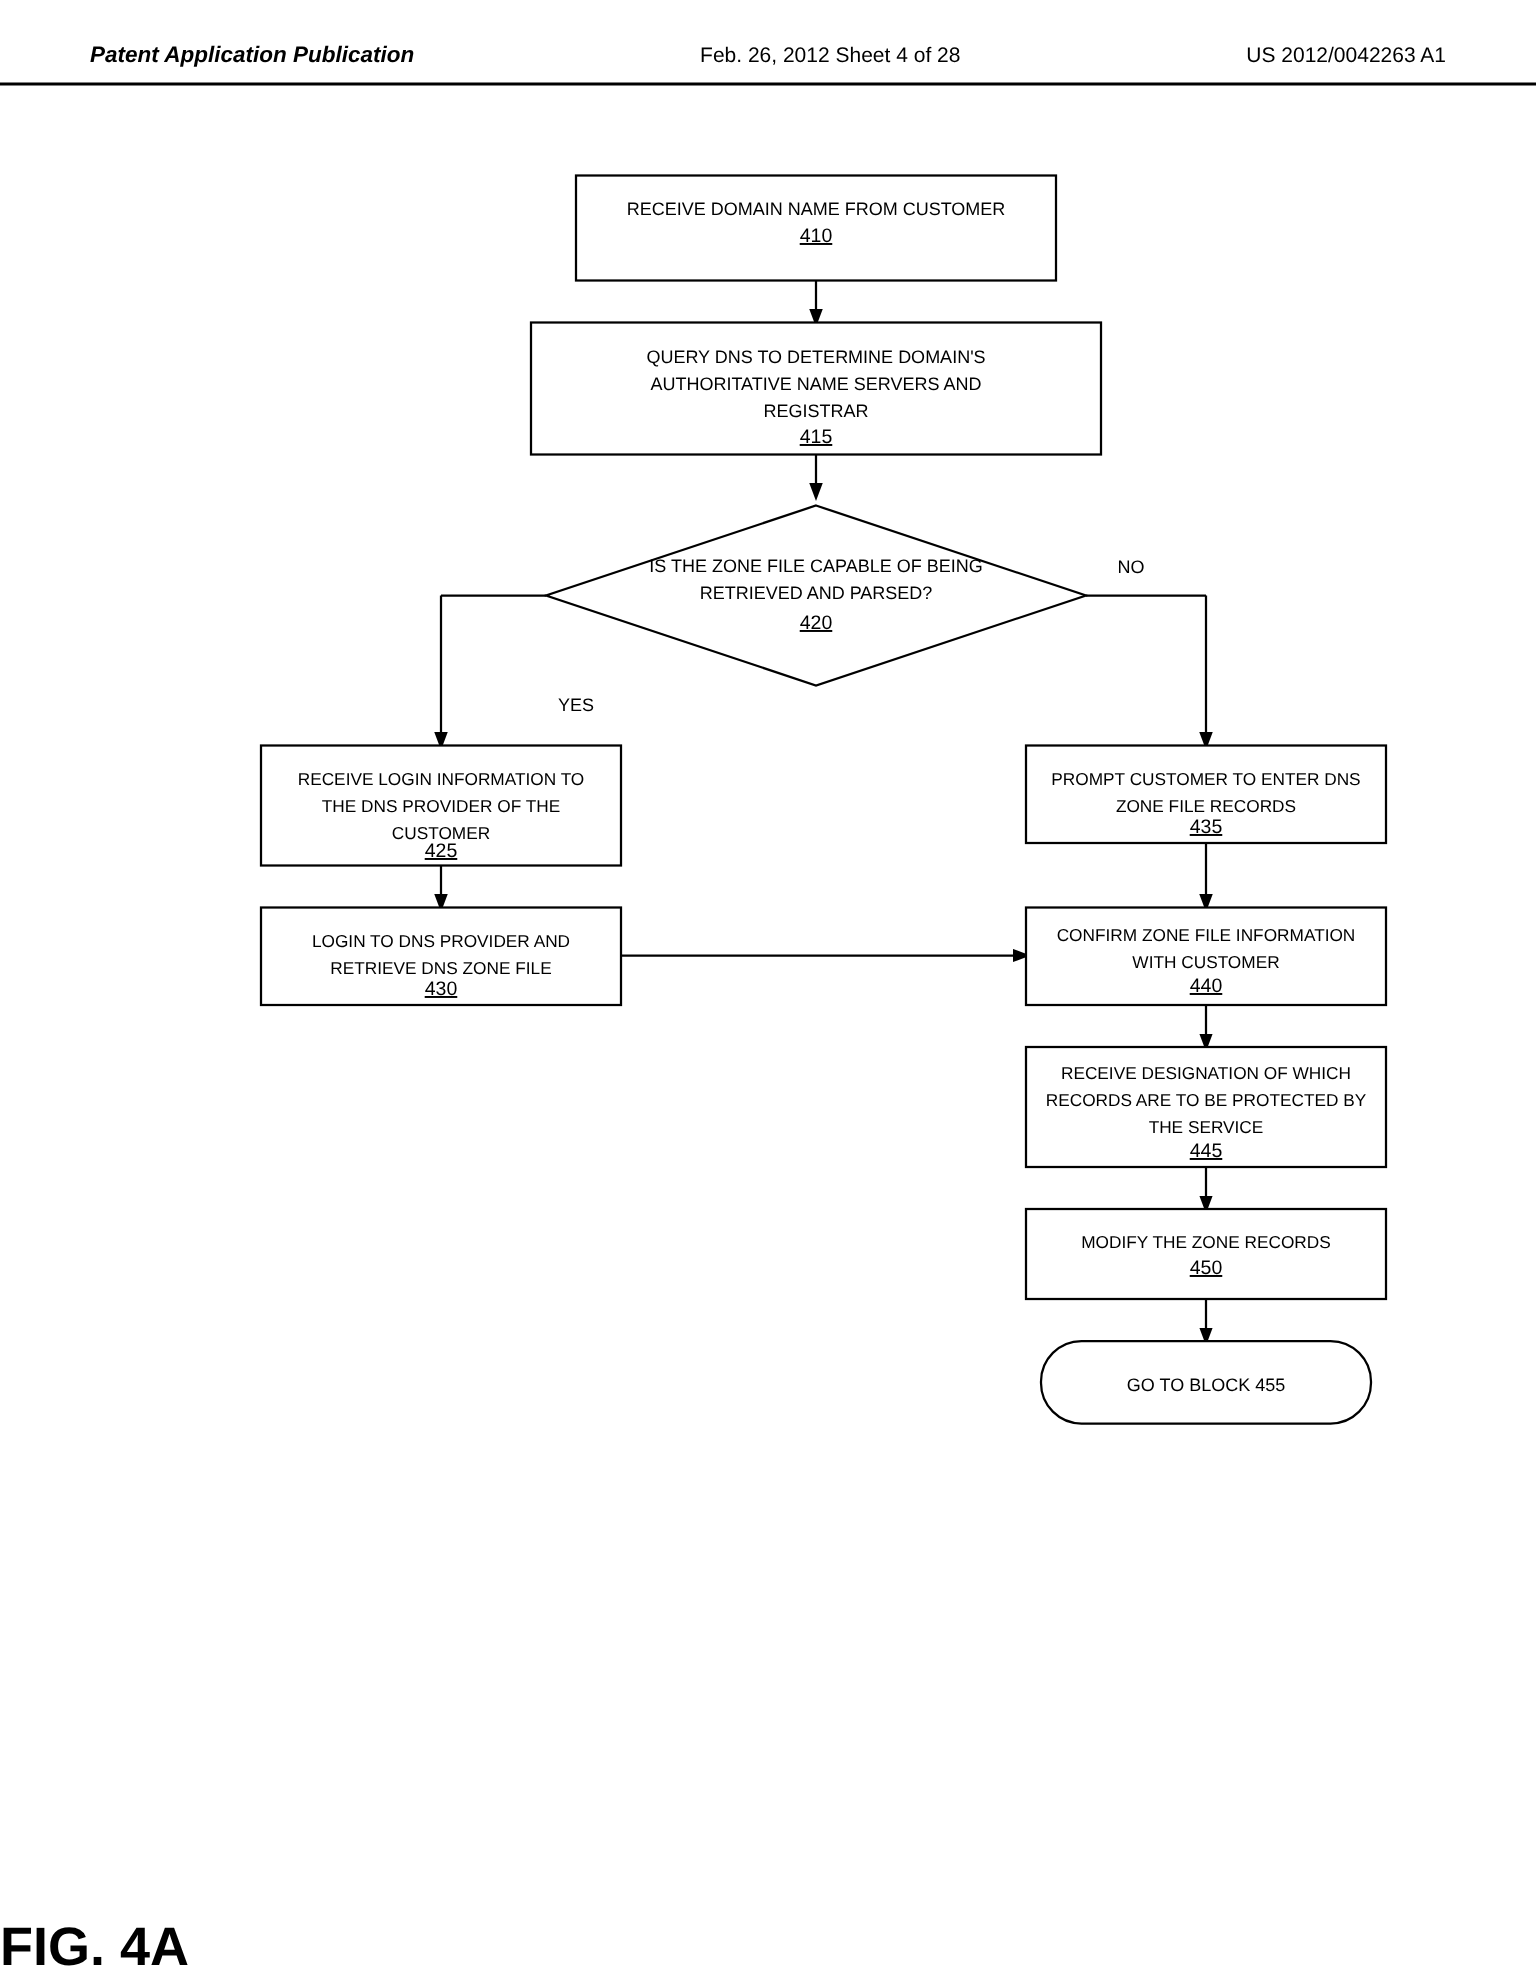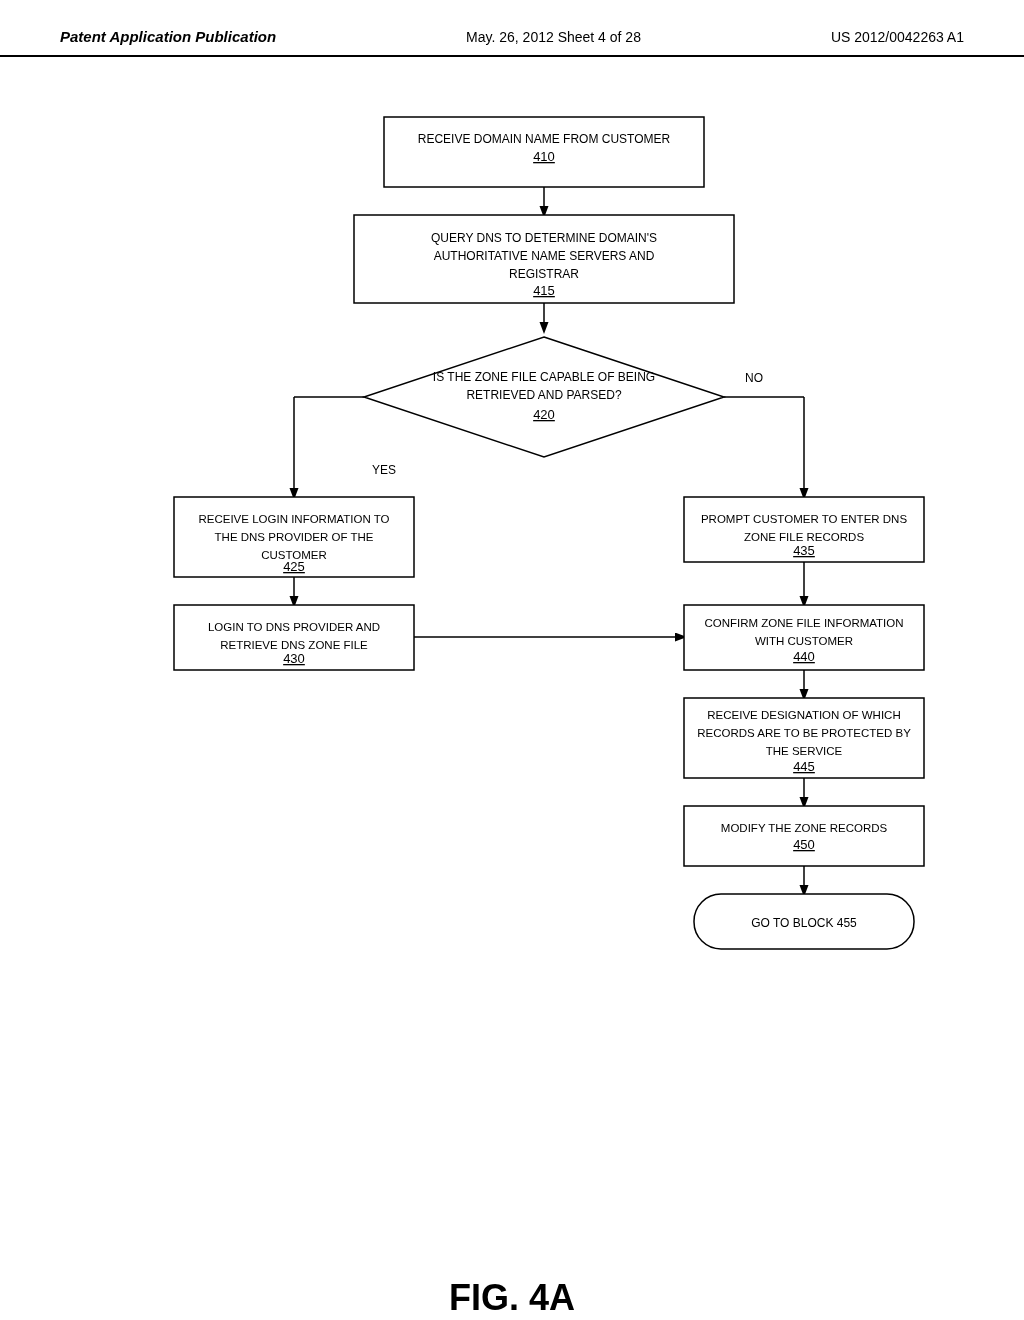--- a/index.html
+++ b/index.html
@@ -49,35 +49,34 @@
     }
 
     
     .diagram-svg {
       display: block;
       margin: 0 auto;
     }
 
     
     .fig-caption {
-      text-align: center;
       font-size: 36px;
       font-weight: bold;
       margin-top: 20px;
       font-family: Arial, Helvetica, sans-serif;
     }
   </style>
 </head>
 <body>
 
 <div class="page">
 
   <div class="header">
     <span class="header-left">Patent Application Publication</span>
-    <span class="header-center">May. 26, 2012  Sheet 4 of 28</span>
+    <span class="header-center">Feb. 26, 2012  Sheet 4 of 28</span>
     <span class="header-right">US 2012/0042263 A1</span>
   </div>
 
   <div class="flowchart">
     <svg class="diagram-svg" width="860" height="1100" viewBox="0 0 860 1100">
 
       <rect x="270" y="20" width="320" height="70" fill="white" stroke="black" stroke-width="1.5"></rect>
       <text x="430" y="46" text-anchor="middle" font-family="Arial" font-size="12" font-weight="normal">RECEIVE DOMAIN NAME FROM CUSTOMER</text>
       <text x="430" y="64" text-anchor="middle" font-family="Arial" font-size="13" text-decoration="underline">410</text>
 

